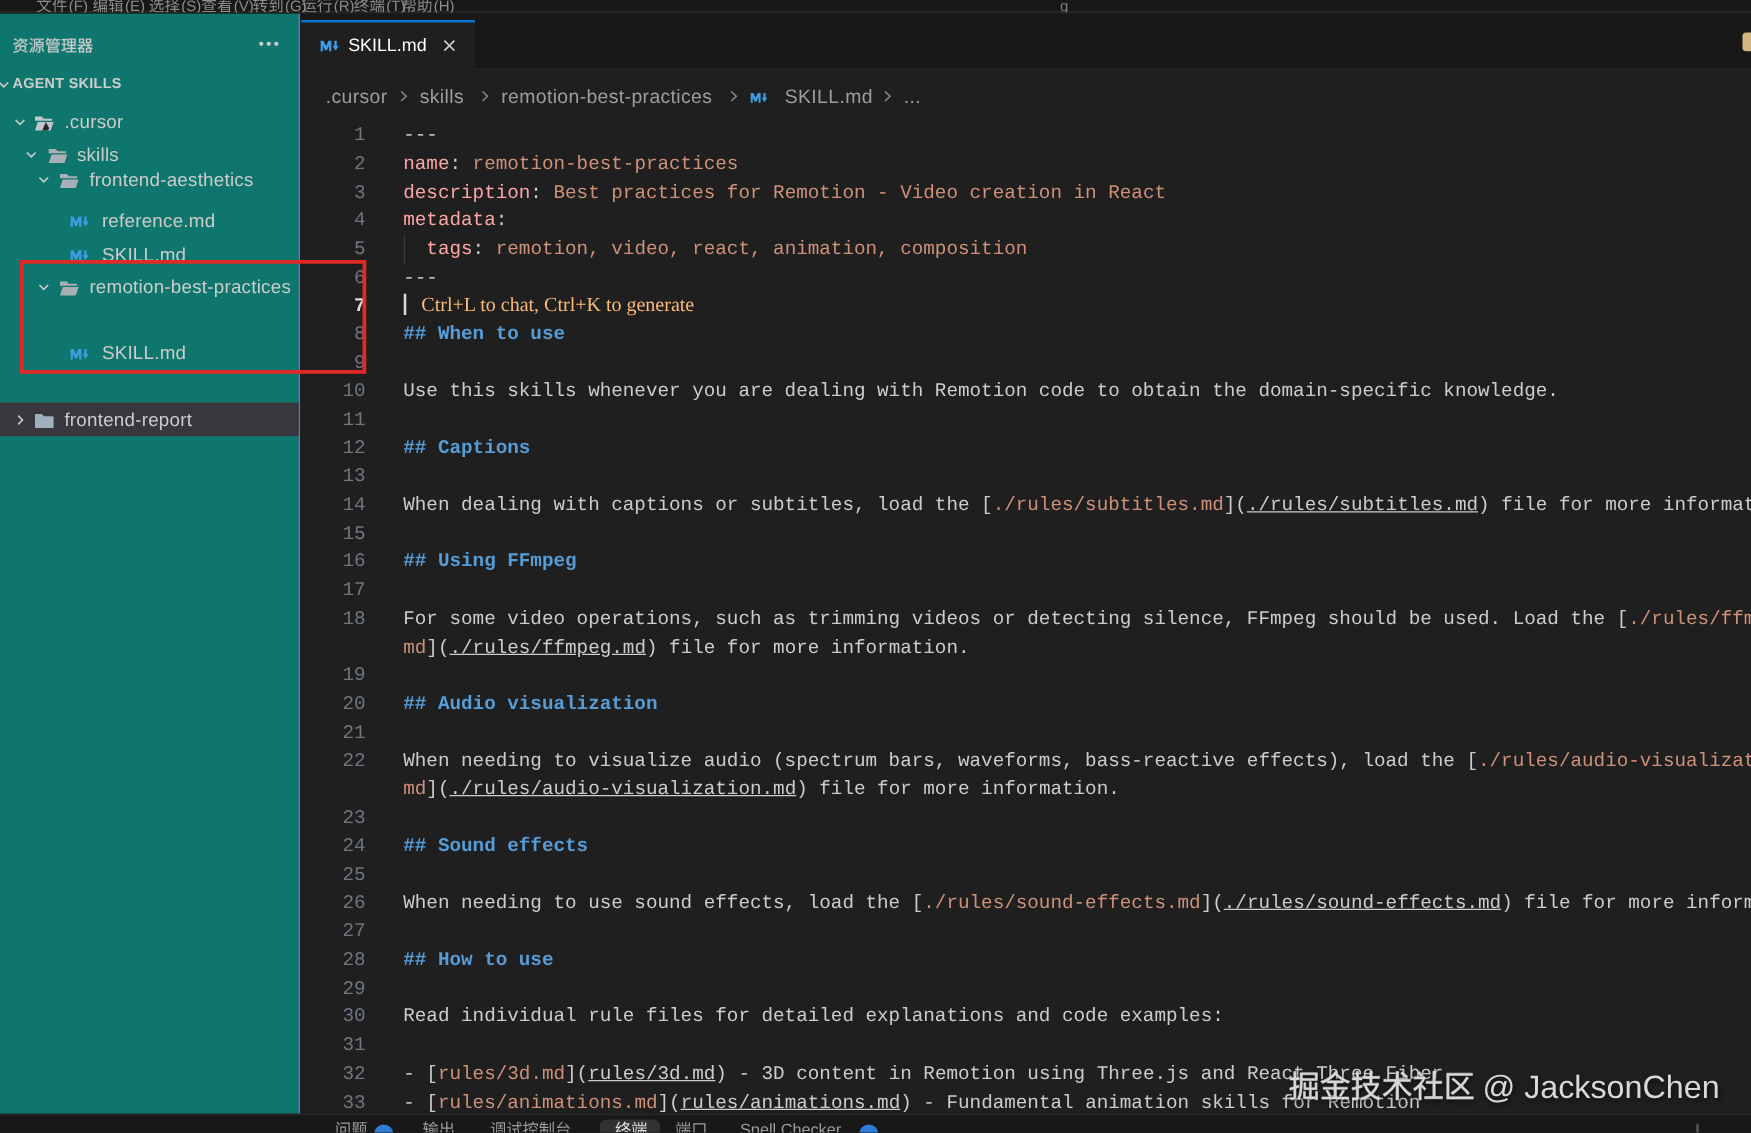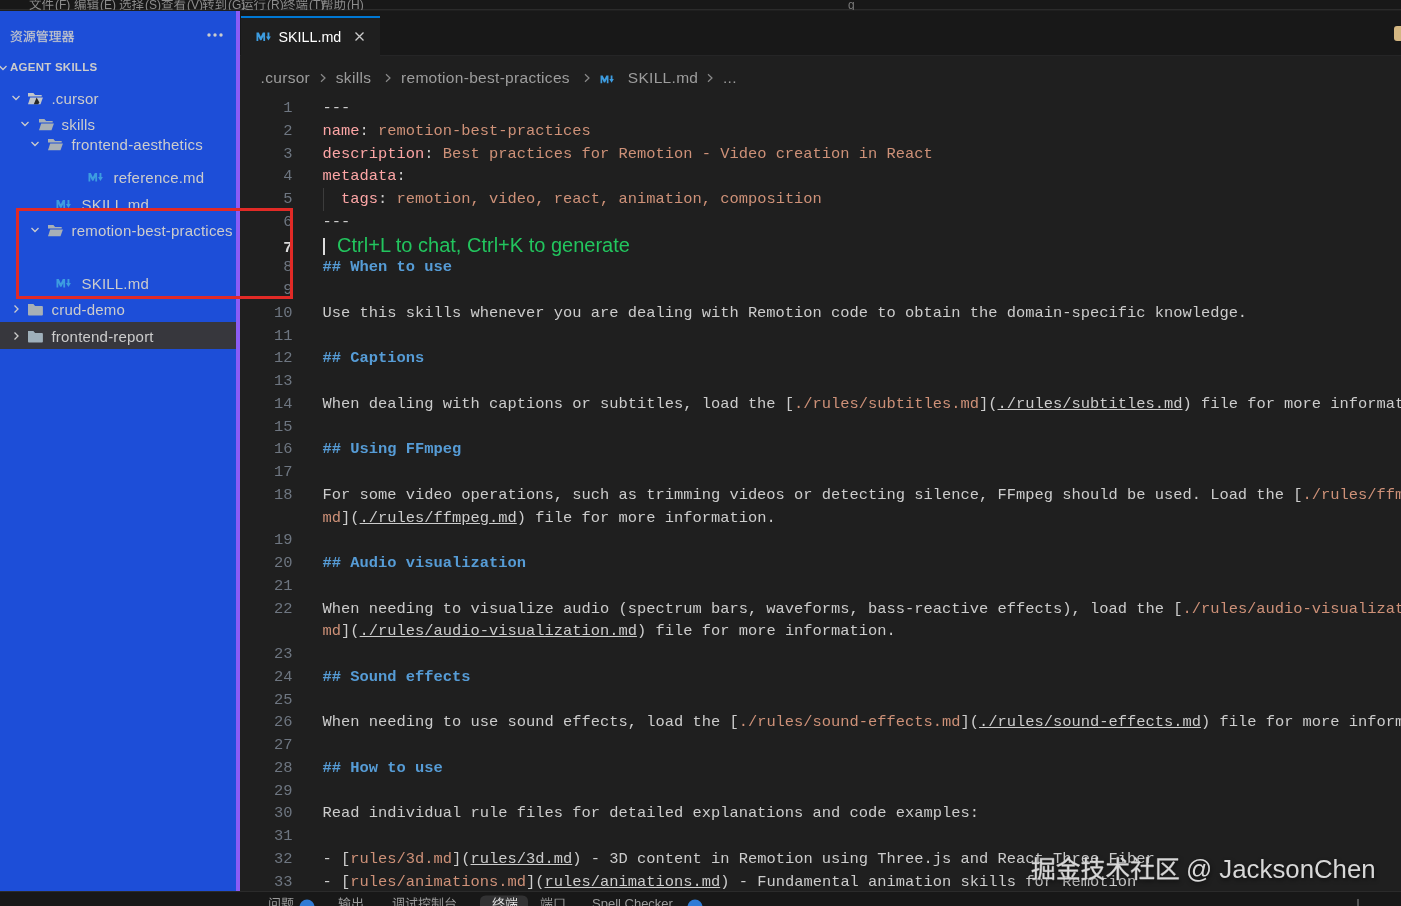--- a/index.html
+++ b/index.html
@@ -1,33 +1,33 @@
 <!DOCTYPE html>
 <html><head><meta charset="utf-8"><style>
 * {margin:0;padding:0;box-sizing:border-box}
 html,body {width:1401px;height:906px;overflow:hidden;background:#1f1f1f;font-family:"Liberation Sans",sans-serif}
 .abs {position:absolute}
 #menubar {position:absolute;left:0;top:0;width:1401px;height:10px;background:#181818;border-bottom:1px solid #2b2b2b;overflow:hidden}
-#sidebar {position:absolute;left:0;top:11px;width:240px;height:880px;background:#1d4ed8;border-right:4px solid #8b5cf6;overflow:hidden}
+#sidebar {position:absolute;left:0;top:11px;width:240px;height:880px;background:#0f766e;border-right:1px solid #8b5cf6;overflow:hidden}
 #tabbar {position:absolute;left:240px;top:11px;width:1161px;height:44.5px;background:#181818;border-bottom:1px solid #252526}
 #tab {position:absolute;left:0.5px;top:5px;width:139.8px;height:39.5px;background:#1f1f1f;border-top:2px solid #0078d4;display:flex;align-items:center}
 #editor {position:absolute;left:240px;top:55.5px;width:1161px;height:835.5px;background:#1f1f1f;overflow:hidden}
 #panel {position:absolute;left:0;top:891px;width:1401px;height:15px;background:#181818;border-top:1px solid #2b2b2b}
 .bc {position:absolute;left:0;top:13px;height:18px;font-size:15.5px;letter-spacing:0.3px;color:#9d9d9d;white-space:nowrap}
 .bci {position:absolute;top:0}
 #code {position:absolute;left:0;top:41.6px;width:1161px;font-family:"Liberation Mono",monospace;font-size:15.42px;line-height:22.75px;white-space:pre}
 .row {height:22.75px}
 .ln {display:inline-block;width:52.5px;text-align:right;color:#6e7681}
 .lnc {color:#dadada;font-weight:bold}
 .code {color:#cccccc;padding-left:30.1px}
 .k {color:#fca5a5}
 .o {color:#ce9178}
 .u {text-decoration:underline}
 .h {color:#569cd6;font-weight:bold}
-.ghost {color:#22c55e;font-family:Liberation Sans, sans-serif;font-size:20px;padding-left:12.5px}
+.ghost {color:#fdba74;font-family:Liberation Serif, serif;font-size:16px;padding-left:12.5px}
 .caret {display:inline-block;width:2px;height:17px;background:#dcdcdc;vertical-align:-3px;margin-left:30.1px}
 .trow {position:absolute;left:0;width:240px;height:26.4px}
 .tch,.tic {position:absolute;top:50%;transform:translateY(-50%);display:flex}
 .tlb {position:absolute;top:50%;transform:translateY(-50%);font-size:15px;letter-spacing:0.2px;color:#cccccc;white-space:nowrap}
 #agent {position:absolute;left:10px;top:50px;font-size:11.5px;font-weight:bold;color:#cccccc;letter-spacing:0.25px}
 </style></head><body>
 <div id="editor">
 <div class="bc">
       <span class="bci" style="left:20.6px">.cursor</span>
       <span class="bci" style="left:78.7px"><svg width="8" height="12" viewBox="0 0 8 12" style="position:relative;top:1px">
@@ -137,21 +137,21 @@
         </svg>
       </span>
       <span class="tic" style="left:46.5px">
         <svg width="17" height="15" viewBox="0 0 17 15">
           <path d="M1 2.6 h5.4 l1.7 1.9 h6.6 v1.5 H1 z" fill="#a8b0b6"></path>
           <path d="M3.2 7.1 H15.9 L13.5 13.8 H1 z" fill="#a8b0b6"></path>
         </svg>
       </span>
       <span class="tlb" style="left:71.5px">frontend-aesthetics</span>
     </div>
-    <div class="trow" style="top:153.0px;margin-left:32px;">
+    <div class="trow" style="top:153.0px;">
       <span class="tic" style="left:56px">
         <svg width="15" height="13" viewBox="0 0 15 13">
           <path d="M0.5 11 V2.6 h2.3 l2 4.2 2-4.2 h2.3 V11 H7.3 V6.5 L5.5 10.2 H4.1 L2.3 6.5 V11 z" fill="#3d9ce0"></path>
           <path d="M11.5 2.6 h1.9 v4 h1.5 l-2.45 4 -2.45 -4 h1.5 z" fill="#3d9ce0"></path>
         </svg>
       </span>
       <span class="tlb" style="left:81.5px">reference.md</span>
     </div>
     <div class="trow" style="top:179.4px;">
       <span class="tic" style="left:56px">
@@ -177,33 +177,20 @@
       <span class="tlb" style="left:71.5px">remotion-best-practices</span>
     </div>
     <div class="trow" style="top:258.6px;">
       <span class="tic" style="left:56px">
         <svg width="15" height="13" viewBox="0 0 15 13">
           <path d="M0.5 11 V2.6 h2.3 l2 4.2 2-4.2 h2.3 V11 H7.3 V6.5 L5.5 10.2 H4.1 L2.3 6.5 V11 z" fill="#3d9ce0"></path>
           <path d="M11.5 2.6 h1.9 v4 h1.5 l-2.45 4 -2.45 -4 h1.5 z" fill="#3d9ce0"></path>
         </svg>
       </span>
       <span class="tlb" style="left:81.5px">SKILL.md</span>
-    </div>
-    <div class="trow" style="top:285.0px;">
-      <span class="tch" style="left:9.5px">
-        <svg width="12" height="12" viewBox="0 0 12 12">
-          <path d="M4.5 2.5 L8 6 L4.5 9.5" fill="none" stroke="#cccccc" stroke-width="1.3"></path>
-        </svg>
-      </span>
-      <span class="tic" style="left:27px">
-        <svg width="17" height="15" viewBox="0 0 17 15">
-          <path d="M1 2.6 h5.4 l1.7 1.9 h6.9 q0.9 0 0.9 0.9 V13 q0 0.9 -0.9 0.9 H1.9 q-0.9 0 -0.9 -0.9 z" fill="#a8b0b6"></path>
-        </svg>
-      </span>
-      <span class="tlb" style="left:51.5px">crud-demo</span>
     </div>
     <div class="trow" style="top:311.4px;background:#37373d;">
       <span class="tch" style="left:9.5px">
         <svg width="12" height="12" viewBox="0 0 12 12">
           <path d="M4.5 2.5 L8 6 L4.5 9.5" fill="none" stroke="#cccccc" stroke-width="1.3"></path>
         </svg>
       </span>
       <span class="tic" style="left:27px">
         <svg width="17" height="15" viewBox="0 0 17 15">
           <path d="M1 2.6 h5.4 l1.7 1.9 h6.9 q0.9 0 0.9 0.9 V13 q0 0.9 -0.9 0.9 H1.9 q-0.9 0 -0.9 -0.9 z" fill="#9fb0bb"></path>

